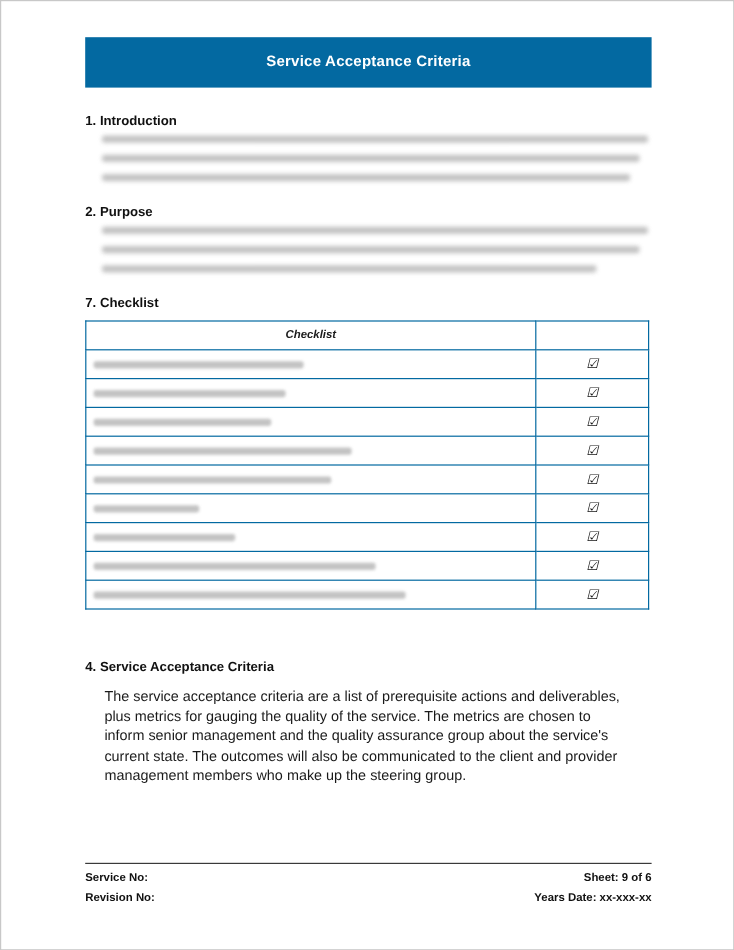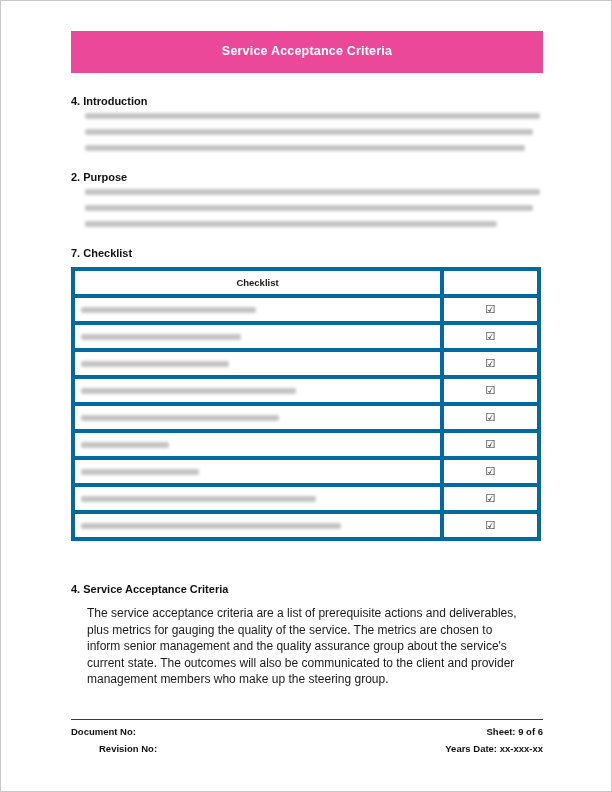--- a/index.html
+++ b/index.html
@@ -19,21 +19,21 @@
     border: 1px solid #c8c8c8;
     overflow: hidden;
   }
   .content {
     position: absolute;
     left: 70px;
     top: 30px;
     width: 472px;
   }
   .title-banner {
-    background: #ec4899;
+    background: #0369a1;
     color: #ffffff;
     text-align: center;
     font-size: 12.5px;
     font-weight: bold;
     letter-spacing: 0.2px;
     padding: 13px 0 14px 0;
     box-sizing: border-box;
     height: 42px;
   }
   .heading {
@@ -62,23 +62,24 @@
   .blur-line.w90 { width: 412px; }
 
   table.checklist {
     border-collapse: collapse;
     width: 470px;
     margin-top: 8px;
     table-layout: fixed;
   }
   table.checklist th,
   table.checklist td {
-    border: 4px solid #0369a1;
+    border: 1px solid #0369a1;
     padding: 0;
     vertical-align: middle;
+    font-style: italic;
   }
   table.checklist th.col-label {
     height: 23px;
     font-size: 9.5px;
     font-weight: bold;
     color: #1a1a1a;
     text-align: center;
     background: #ffffff;
   }
   table.checklist th.col-check {
@@ -139,32 +140,32 @@
     width: 472px;
   }
   .footer-row {
     display: flex;
     justify-content: space-between;
     font-size: 9.5px;
     font-weight: bold;
     color: #111111;
     margin-top: 6px;
   }
-  .footer-row.second { margin-top: 6px; margin-left: 28px; }
+  .footer-row.second { margin-top: 6px; }
 </style>
 </head>
 <body>
 
 <div class="page">
 
   <div class="content">
 
     <div class="title-banner">Service Acceptance Criteria</div>
 
-    <div class="heading h-intro">4. Introduction</div>
+    <div class="heading h-intro">1. Introduction</div>
 
     <div class="blur-par">
       <div class="blur-line w100"></div>
       <div class="blur-line w98"></div>
       <div class="blur-line w96"></div>
     </div>
 
     <div class="heading">2. Purpose</div>
 
     <div class="blur-par">
@@ -243,21 +244,21 @@
     <div class="section-title">4. Service Acceptance Criteria</div>
 
     <p class="body-text">The service acceptance criteria are a list of prerequisite actions and deliverables, plus metrics for gauging the quality of the service. The metrics are chosen to inform senior management and the quality assurance group about the service's current state. The outcomes will also be communicated to the client and provider management members who make up the steering group.</p>
 
 
   </div>
 
   <div class="footer">
     <div class="footer-rule"></div>
     <div class="footer-row">
-      <span>Document No:</span>
+      <span>Service No:</span>
       <span>Sheet: 9 of 6</span>
     </div>
     <div class="footer-row second">
       <span>Revision No:</span>
       <span>Years Date: xx-xxx-xx</span>
     </div>
   </div>
 
 </div>
 

